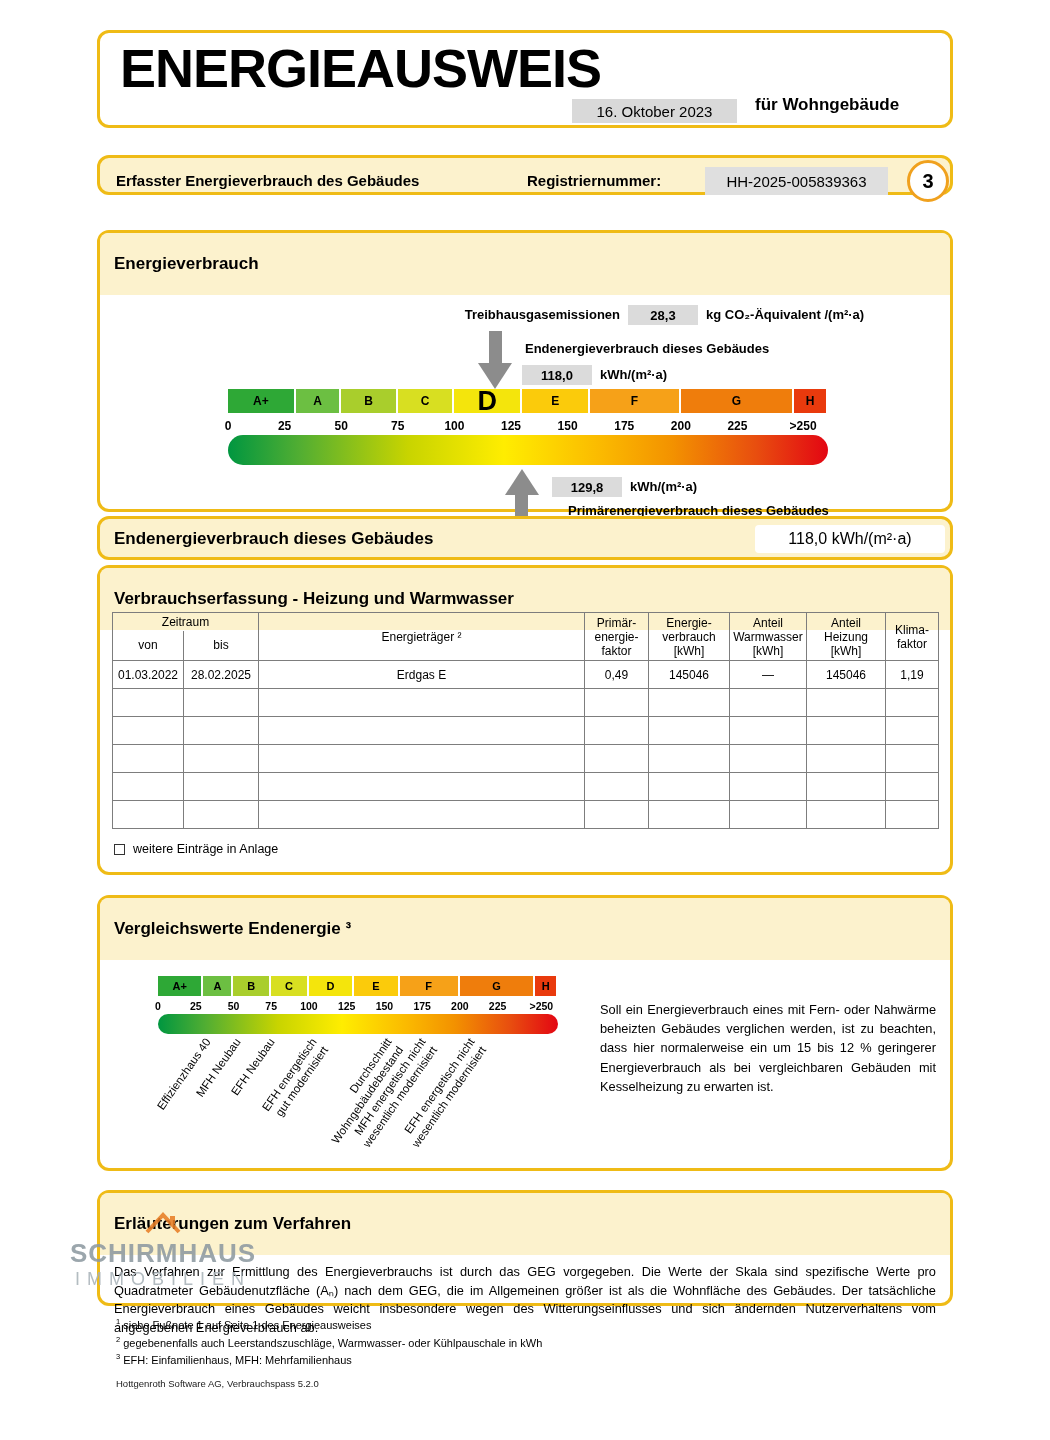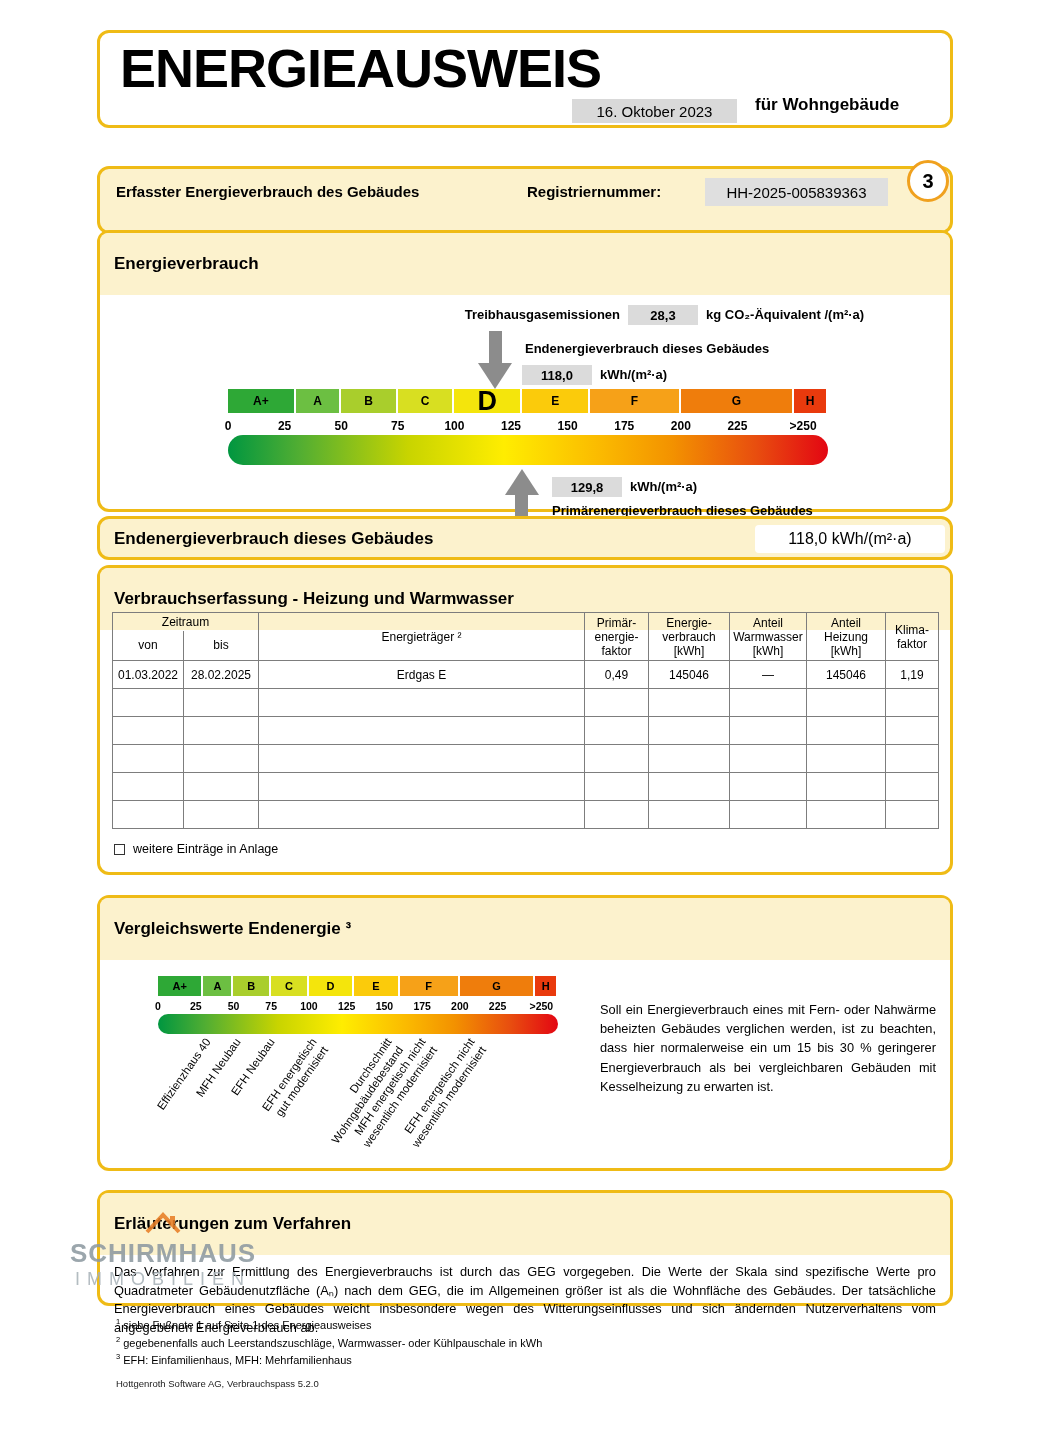--- a/index.html
+++ b/index.html
@@ -18,21 +18,21 @@
   sup{font-size:0.68em;vertical-align:super;}
 
   
   #box-title{top:30px;height:98px;}
   #main-title{position:absolute;left:20px;top:4px;font-size:54px;font-weight:bold;letter-spacing:-1px;}
   #title-sub{position:absolute;left:655px;top:62px;font-size:17px;font-weight:bold;}
   #law-line{position:absolute;left:22px;top:70px;font-size:15px;}
   #date-box{position:absolute;left:472px;top:66px;width:165px;height:24px;background:#D9D9D9;display:flex;align-items:center;justify-content:center;font-size:15px;}
 
   
-  #box-reg{top:166px;height:68px;}
+  #box-reg{top:155px;height:40px;}
   #reg-label{position:absolute;left:16px;top:0;line-height:46px;font-weight:bold;font-size:15px;}
   #reg-nr-label{position:absolute;left:427px;top:0;line-height:46px;font-weight:bold;font-size:15px;}
   #reg-nr-box{position:absolute;left:605px;top:9px;width:183px;height:28px;background:#DFDFDF;display:flex;align-items:center;justify-content:center;font-size:15px;}
   #page-badge{position:absolute;left:907px;top:160px;width:42px;height:42px;border:3px solid #F0A11E;border-radius:50%;background:#fff;display:flex;align-items:center;justify-content:center;font-size:20px;font-weight:bold;z-index:5;}
 
   
   #box-energy{top:230px;height:282px;}
   #energy-body{position:relative;height:248px;}
   .blabel{position:absolute;font-weight:bold;font-size:13px;white-space:nowrap;}
   .vbox{position:absolute;background:var(--graybox);height:20px;width:70px;display:flex;align-items:center;justify-content:center;font-weight:bold;font-size:13px;}
@@ -153,21 +153,21 @@
           <span class="tick" style="left: 575.094px;">&gt;250</span>
         </div>
       <div id="bar-big"></div>
 
       <div id="arrow-up" style="left: 404.887px;">
         <div class="head"></div>
           <div class="stem"></div>
       </div>
       <div class="vbox" style="left:452px;top:182px;">129,8</div>
       <div class="blabel" style="left:530px;top:184px;">kWh/(m²·a)</div>
-      <div class="blabel" style="left:452px;top:208px;">Primärenergieverbrauch dieses Gebäudes</div>
+      <div class="blabel" style="left:468px;top:208px;">Primärenergieverbrauch dieses Gebäudes</div>
     </div>
   </div>
 
   <div class="gbox cream-fill" id="box-banner">
     <div id="banner-title">Endenergieverbrauch dieses Gebäudes</div>
     <div id="banner-value">118,0 kWh/(m²·a)</div>
   </div>
 
   <div class="gbox" id="box-table">
     <div class="gbox-head">Verbrauchserfassung - Heizung und Warmwasser</div>
@@ -306,21 +306,21 @@
       <div id="rlabels">
           <div class="rlabel" style="left: -66.717px;"><span>Effizienzhaus 40</span></div>
           <div class="rlabel" style="left: -36.5283px;"><span>MFH Neubau</span></div>
           <div class="rlabel" style="left: -3.32075px;"><span>EFH Neubau</span></div>
           <div class="rlabel" style="left: 38.9434px;"><span>EFH energetisch</span><br><span>gut modernisiert</span></div>
           <div class="rlabel" style="left: 114.415px;"><span>Durchschnitt</span><br><span>Wohngebäudebestand</span></div>
           <div class="rlabel" style="left: 147.623px;"><span>MFH energetisch nicht</span><br><span>wesentlich modernisiert</span></div>
           <div class="rlabel" style="left: 197.434px;"><span>EFH energetisch nicht</span><br><span>wesentlich modernisiert</span></div>
         </div>
       <div id="comp-text">
-        <p>Soll ein Energieverbrauch eines mit Fern- oder Nahwärme beheizten Gebäudes verglichen werden, ist zu beachten, dass hier normalerweise ein um 15 bis 30 % geringerer Energieverbrauch als bei vergleichbaren Gebäuden mit Kesselheizung zu erwarten ist.</p>
+        <p>Soll ein Energieverbrauch eines mit Fern- oder Nahwärme beheizten Gebäudes verglichen werden, ist zu beachten, dass hier normalerweise ein um 15 bis 12 % geringerer Energieverbrauch als bei vergleichbaren Gebäuden mit Kesselheizung zu erwarten ist.</p>
       </div>
     </div>
   </div>
 
   <div class="gbox" id="box-expl">
     <div class="gbox-head">Erläuterungen zum Verfahren</div>
     <div id="expl-text">Das Verfahren zur Ermittlung des Energieverbrauchs ist durch das GEG vorgegeben. Die Werte der Skala sind spezifische Werte pro Quadratmeter Gebäudenutzfläche (Aₙ) nach dem GEG, die im Allgemeinen größer ist als die Wohnfläche des Gebäudes. Der tatsächliche Energieverbrauch eines Gebäudes weicht insbesondere wegen des Witterungseinflusses und sich ändernden Nutzerverhaltens vom angegebenen Energieverbrauch ab.</div>
   </div>
 
   <div id="footnotes">

